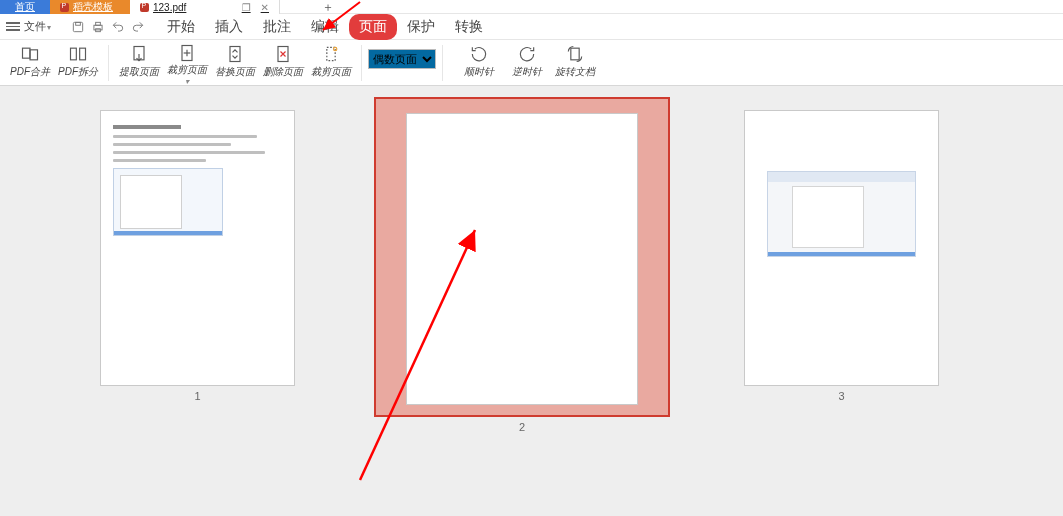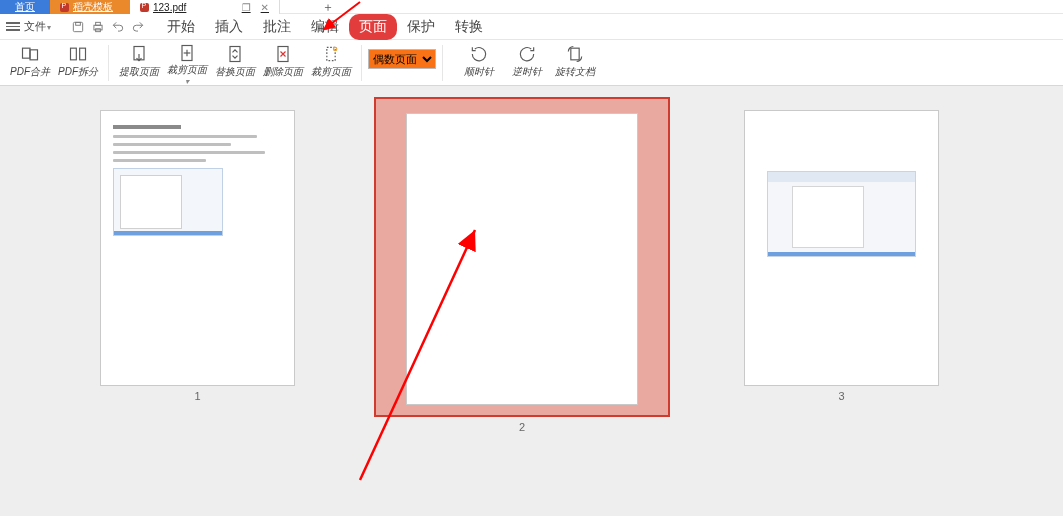--- a/index.html
+++ b/index.html
@@ -30,21 +30,21 @@
 .menu-items .mi { font-size:14px; color:#444; padding:4px 10px; border-radius:10px;}
 .menu-items .mi.active { background:#e23c3c; color:#fff;}
 
 
 .ribbon { position:absolute; top:40px; left:0; right:0; height:46px; background:#fff; border-bottom:1px solid #d7d7d7; display:flex; align-items:flex-start; padding:3px 6px; gap:0;}
 .rbtn { display:flex; flex-direction:column; align-items:center; justify-content:flex-start; width:48px; height:40px; font-size:10px; color:#444;font-style:italic;}
 .rbtn .ic { height:22px; display:flex; align-items:center; justify-content:center;}
 .rbtn .ic svg{ width:20px; height:20px; stroke:#5a5a5a; fill:none; stroke-width:1.4;}
 .vline { width:1px; height:36px; background:#e6e6e6; margin:2px 6px;}
 .sel-area{ display:flex; flex-direction:column; justify-content:center; padding-top:6px;}
-select.pagesel { font-size:11px; height:20px; width:68px; border:1px solid #bbb; background:#f97316;}
+select.pagesel { font-size:11px; height:20px; width:68px; border:1px solid #bbb; background:#0369a1;}
 .rot-group{ display:flex; gap:0; margin-left:6px;}
 
 
 .canvas { position:absolute; top:86px; left:0; right:0; bottom:0; background:#eeeeee;}
 .page-wrap { position:absolute; text-align:center;}
 .page-wrap .pg { background:#fff; border:1px solid #c9c9c9;}
 .page-wrap .num { font-size:11px; color:#666; margin-top:4px;}
 
 
 .p1 { left:100px; top:24px;}

